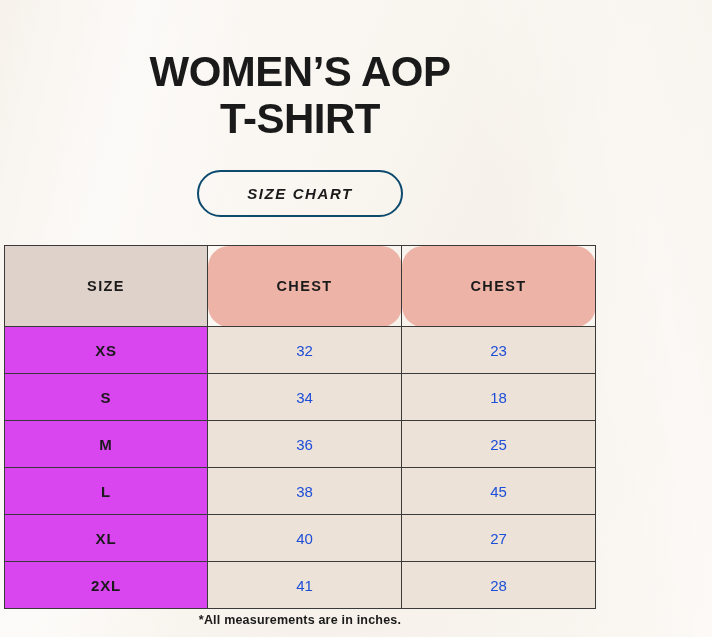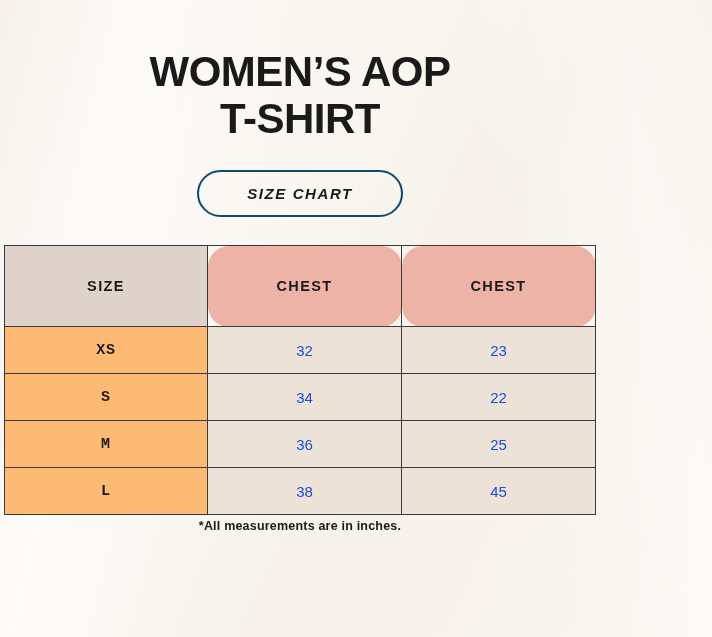--- a/index.html
+++ b/index.html
@@ -97,24 +97,23 @@
   }
   th.head-size {
     background: #ded2cb;
     width: 200px;
   }
   th.head-measure {
     background: #eeb3a7;
     border-radius: 21px;
   }
   td.col-size {
-    background: #fdba74;
+    background: #d946ef;
     font-weight: 700;
     letter-spacing: 0.8px;
-    font-family: Liberation Mono, monospace;
   }
   td.col-measure {
     background: #ece2d8;
     font-weight: 400;
     color: #1d4ed8;
   }
   table.size-table tbody tr {
     height: 47px;
   }
   .note {
@@ -157,31 +156,41 @@
       </thead>
       <tbody>
         <tr>
           <td class="col-size">XS</td>
           <td class="col-measure">32</td>
           <td class="col-measure">23</td>
         </tr>
         <tr>
           <td class="col-size">S</td>
           <td class="col-measure">34</td>
-          <td class="col-measure">22</td>
+          <td class="col-measure">18</td>
         </tr>
         <tr>
           <td class="col-size">M</td>
           <td class="col-measure">36</td>
           <td class="col-measure">25</td>
         </tr>
         <tr>
           <td class="col-size">L</td>
           <td class="col-measure">38</td>
           <td class="col-measure">45</td>
         </tr>
+        <tr>
+          <td class="col-size">XL</td>
+          <td class="col-measure">40</td>
+          <td class="col-measure">27</td>
+        </tr>
+        <tr>
+          <td class="col-size">2XL</td>
+          <td class="col-measure">41</td>
+          <td class="col-measure">28</td>
+        </tr>
       </tbody>
     </table>
   </div>
 
   <div class="note">*All measurements are in inches.</div>
 
 </div>
 
 </body></html>

